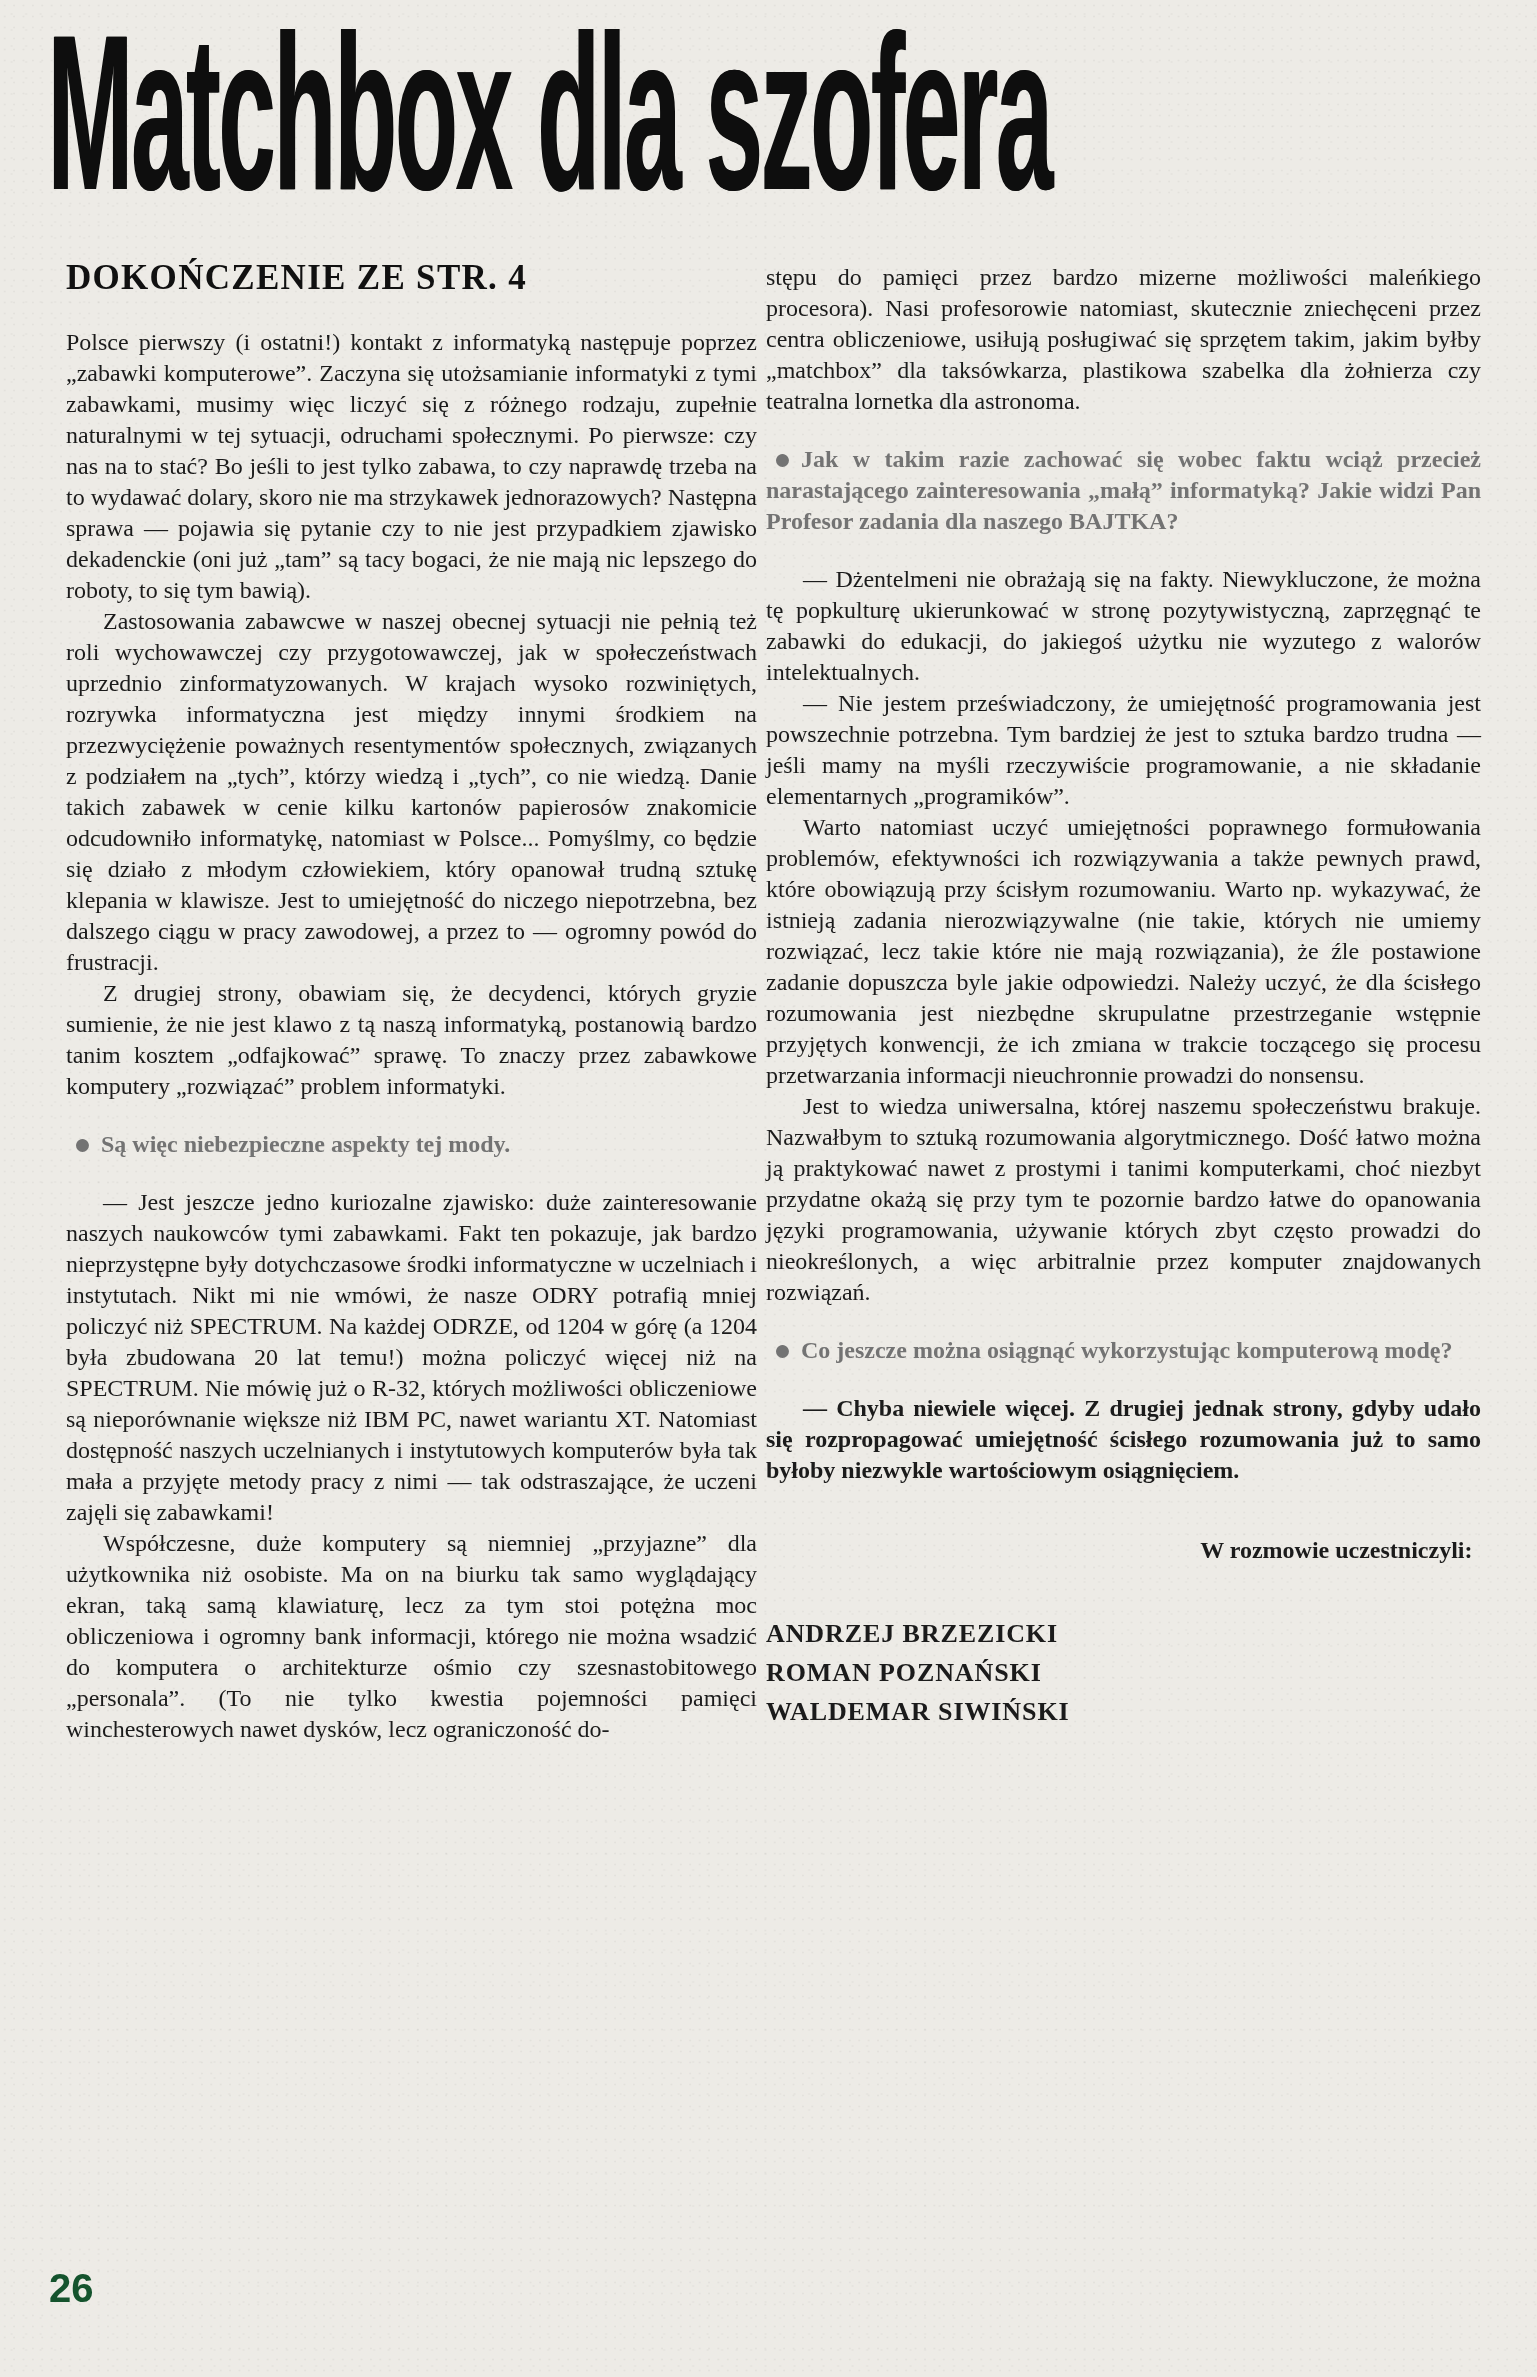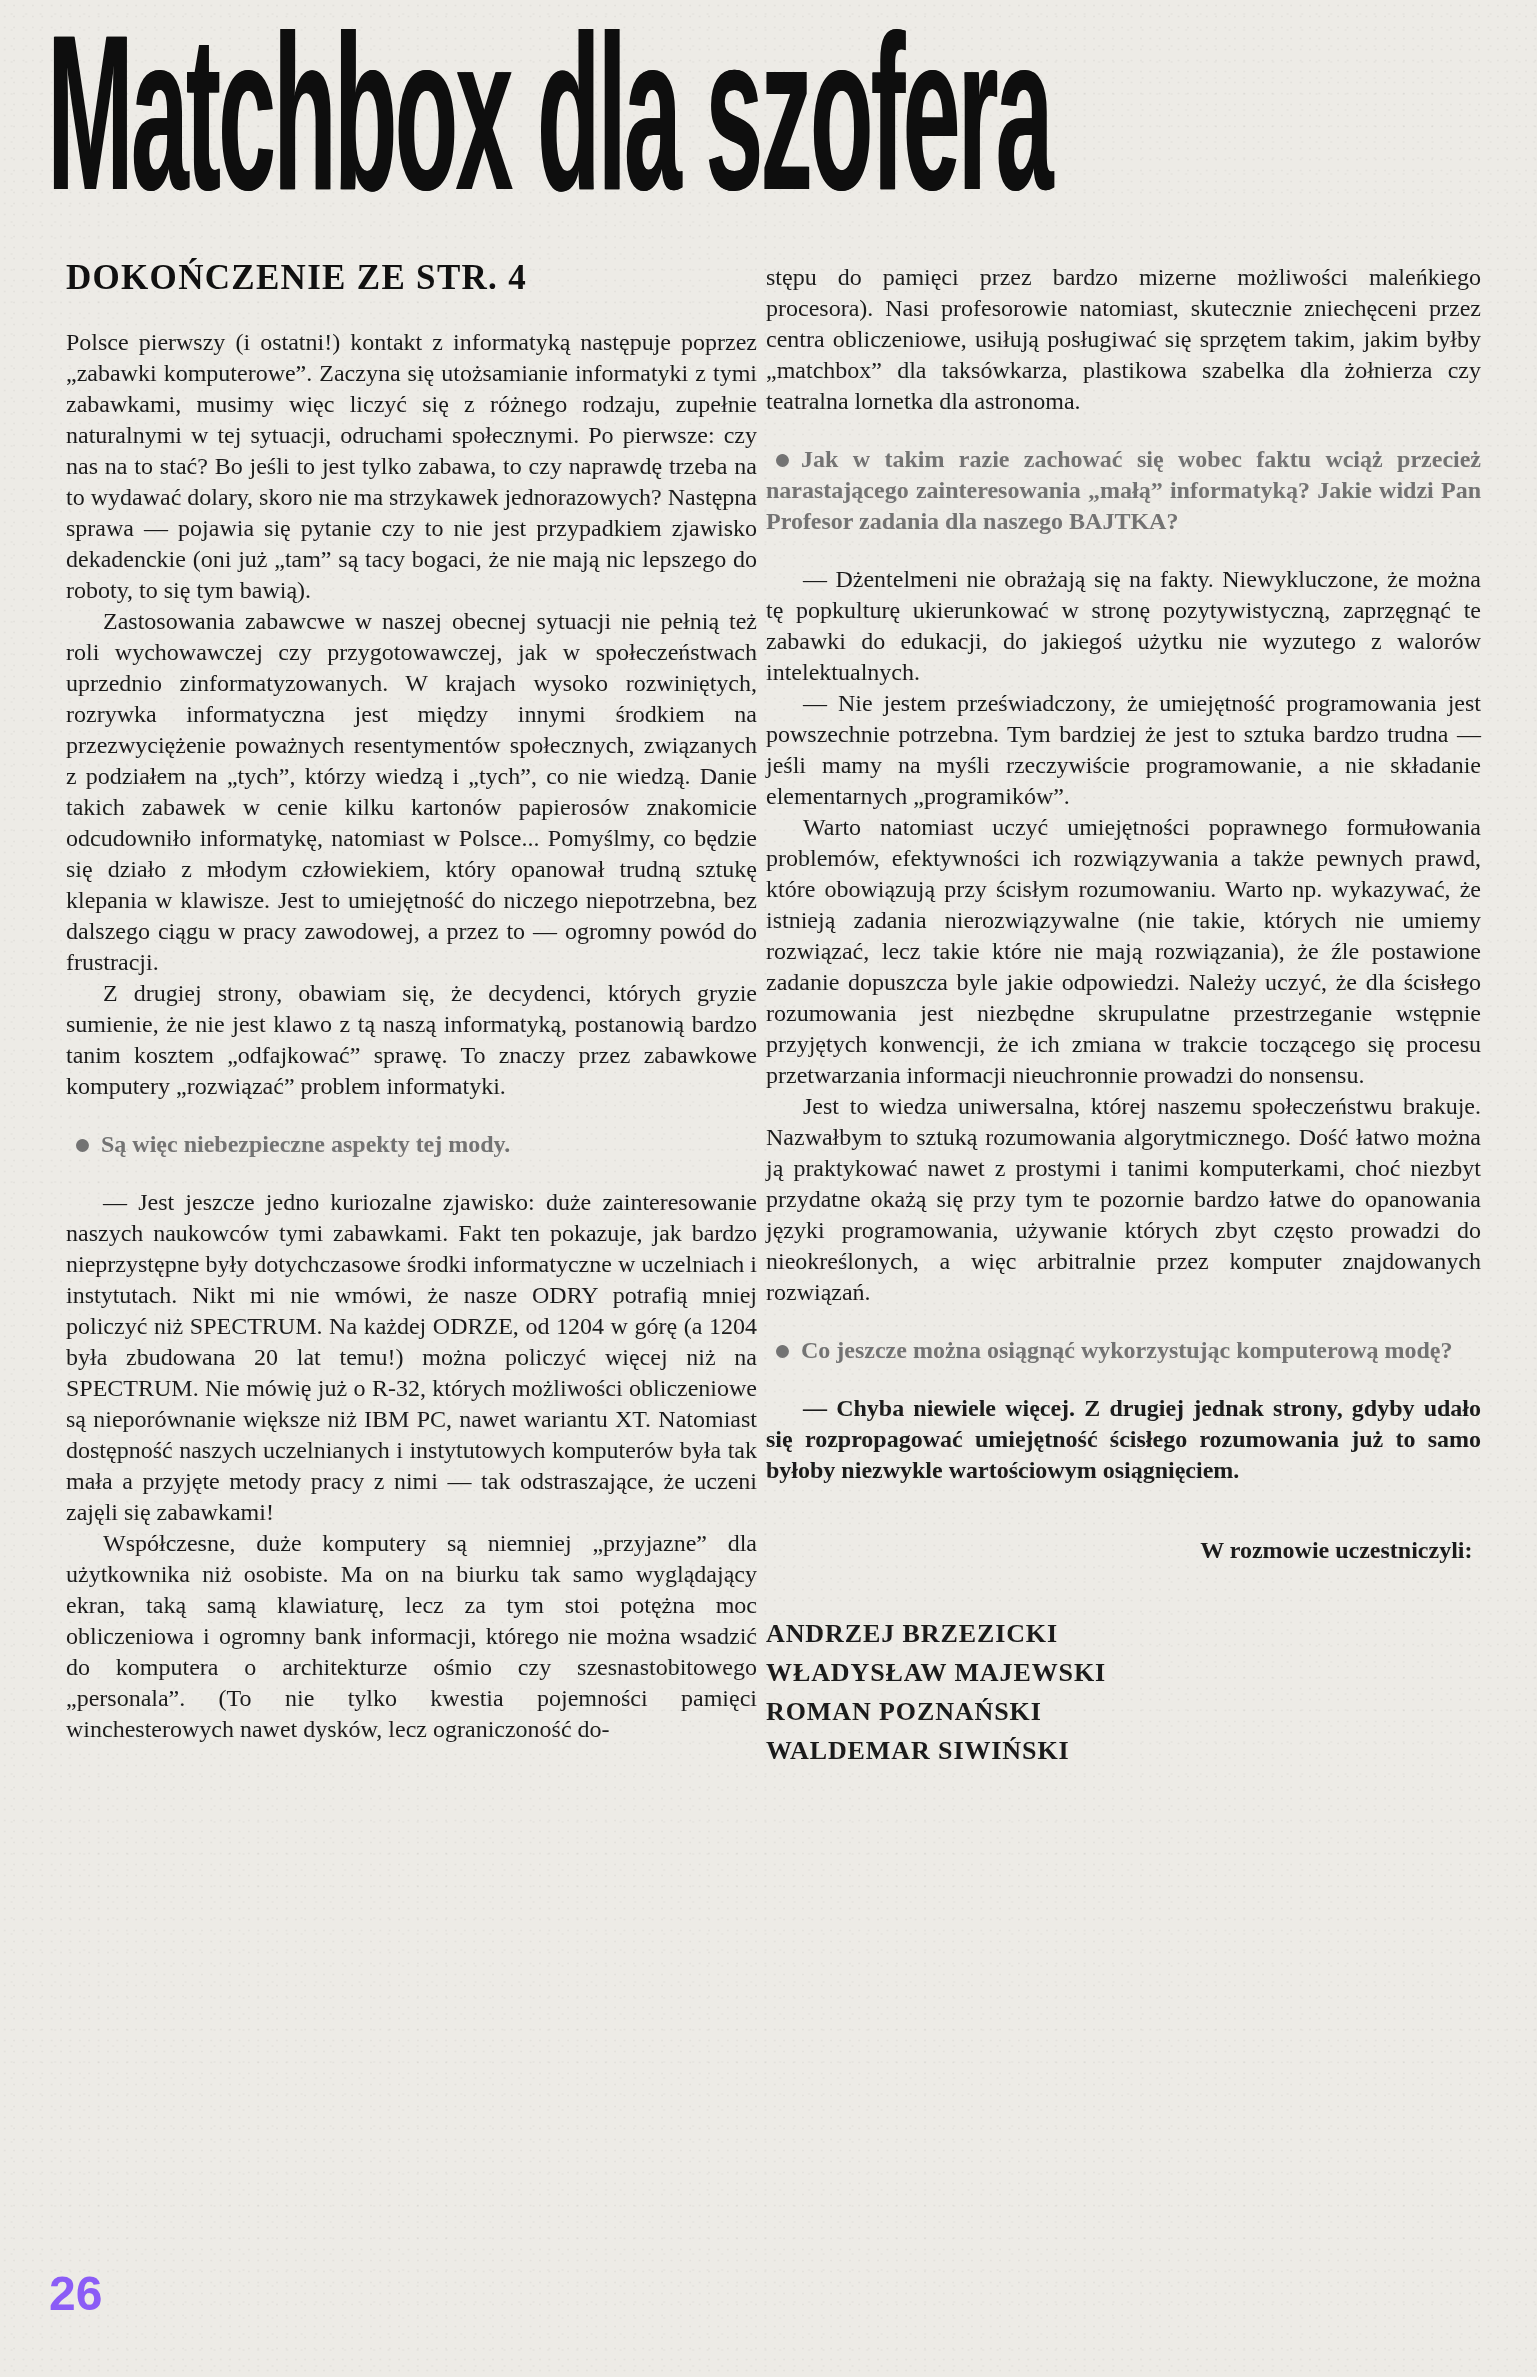--- a/index.html
+++ b/index.html
@@ -85,23 +85,23 @@
     letter-spacing: 0.9px;
     padding-right: 5.1px;
   }
   .participants div { white-space: nowrap; }
 
   .page-number {
     position: absolute;
     left: 49px;
     top: 2266px;
     font-weight: bold;
-    font-size: 48px;
+    font-size: 40px;
     font-family: "Liberation Sans", sans-serif;
-    color: #8b5cf6;
+    color: #14532d;
   }
 </style>
 </head>
 <body>
 
 <div class="page-title">Matchbox dla szofera</div>
 
 <div class="col col-left">
   <p class="kicker">DOKOŃCZENIE ZE STR. 4</p>
 
@@ -139,20 +139,19 @@
   <p class="question">
     <span class="bullet">●</span><span>Co jeszcze można osiągnąć wykorzystując komputerową modę?</span>
   </p>
 
   <p class="para indent bold">— Chyba niewiele więcej. Z drugiej jednak strony, gdyby udało się rozpropagować umiejętność ścisłego rozumowania już to samo byłoby niezwykle wartościowym osiągnięciem.</p>
 
   <p class="signoff">W rozmowie uczestniczyli:</p>
 
   <div class="participants">
     <div>ANDRZEJ BRZEZICKI</div>
-    <div>WŁADYSŁAW MAJEWSKI</div>
     <div>ROMAN POZNAŃSKI</div>
     <div>WALDEMAR SIWIŃSKI</div>
   </div>
 </div>
 
 <div class="page-number">26</div>
 
 
 </body></html>

